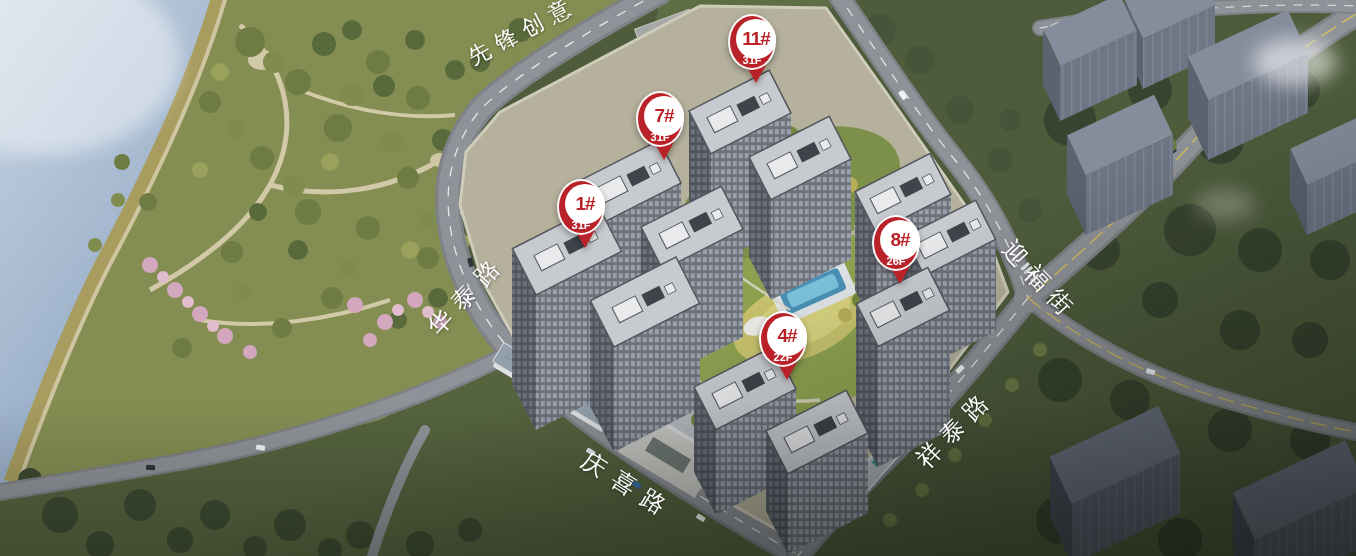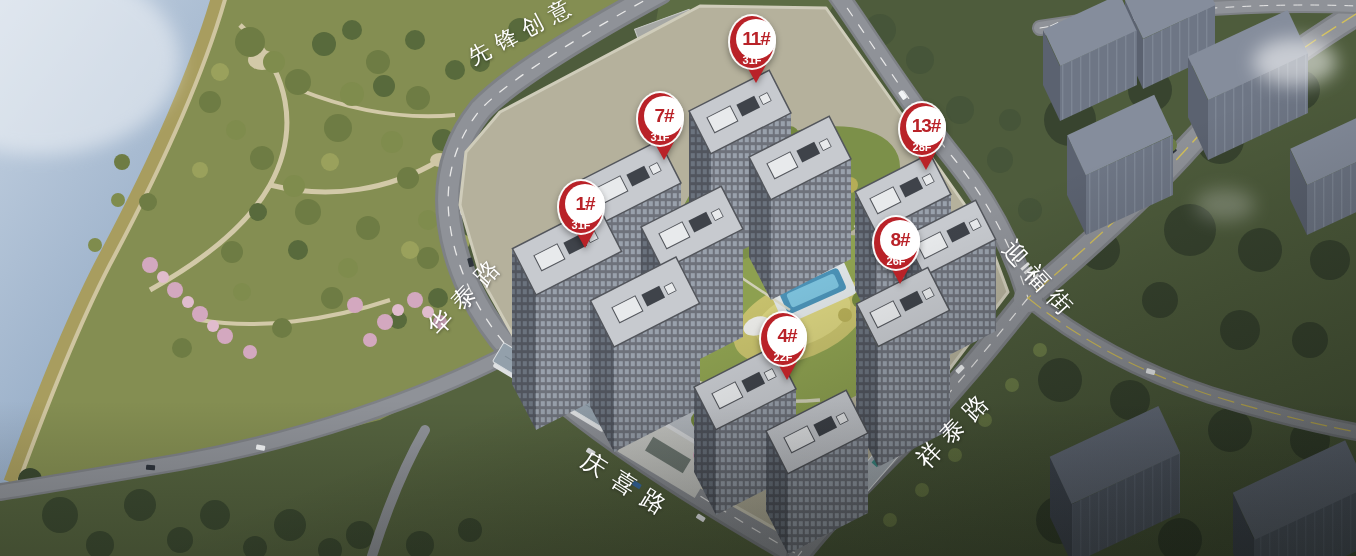--- a/index.html
+++ b/index.html
@@ -510,21 +510,14 @@
   </div>
   <div class="pin-tail"></div>
 </div>
 <div class="pin" style="left:756px;top:43px">
   <div class="pin-head">
     <div class="pin-circle">11#</div>
     <div class="pin-floors">31F</div>
   </div>
   <div class="pin-tail"></div>
 </div>
-<div class="pin" style="left:926px;top:130px">
-  <div class="pin-head">
-    <div class="pin-circle">13#</div>
-    <div class="pin-floors">28F</div>
-  </div>
-  <div class="pin-tail"></div>
+
 </div>
 
-</div>
-
 </body></html>

